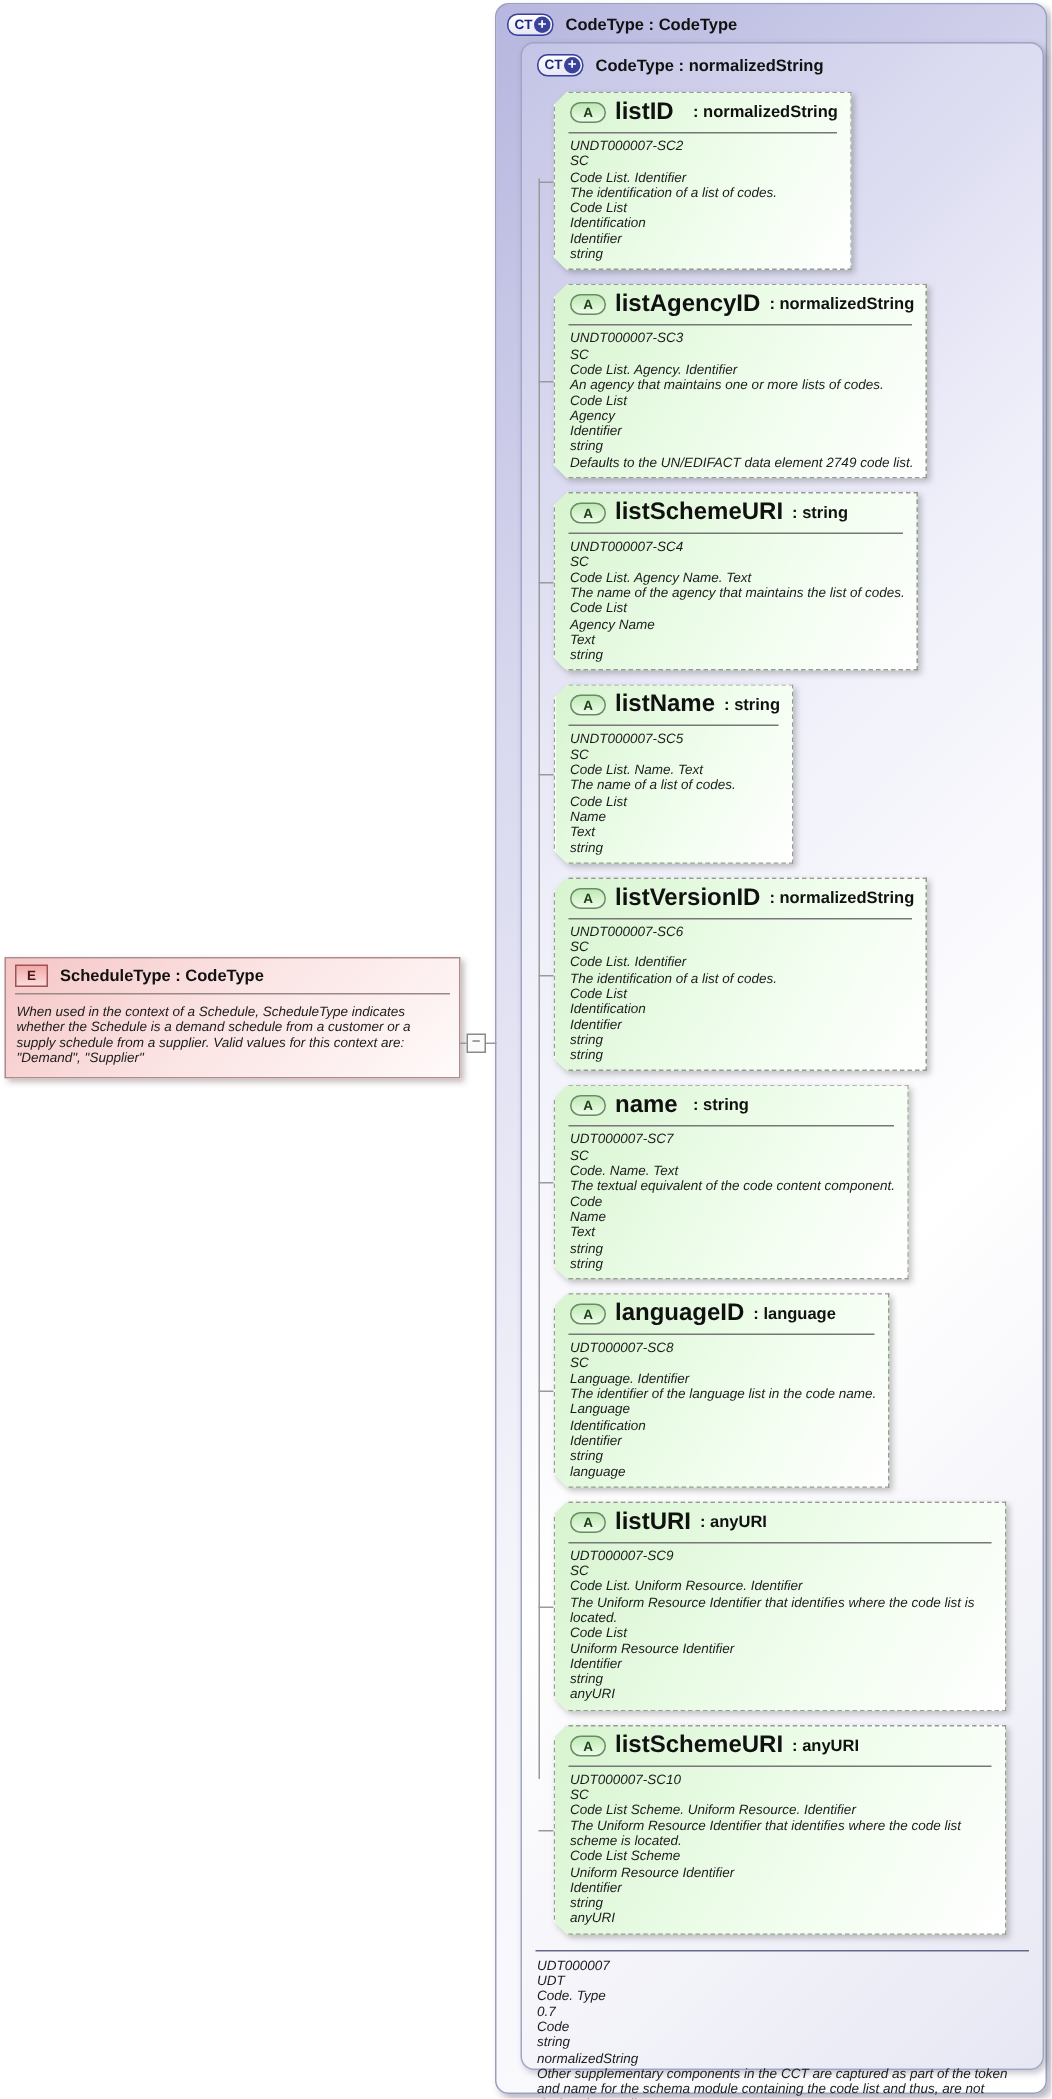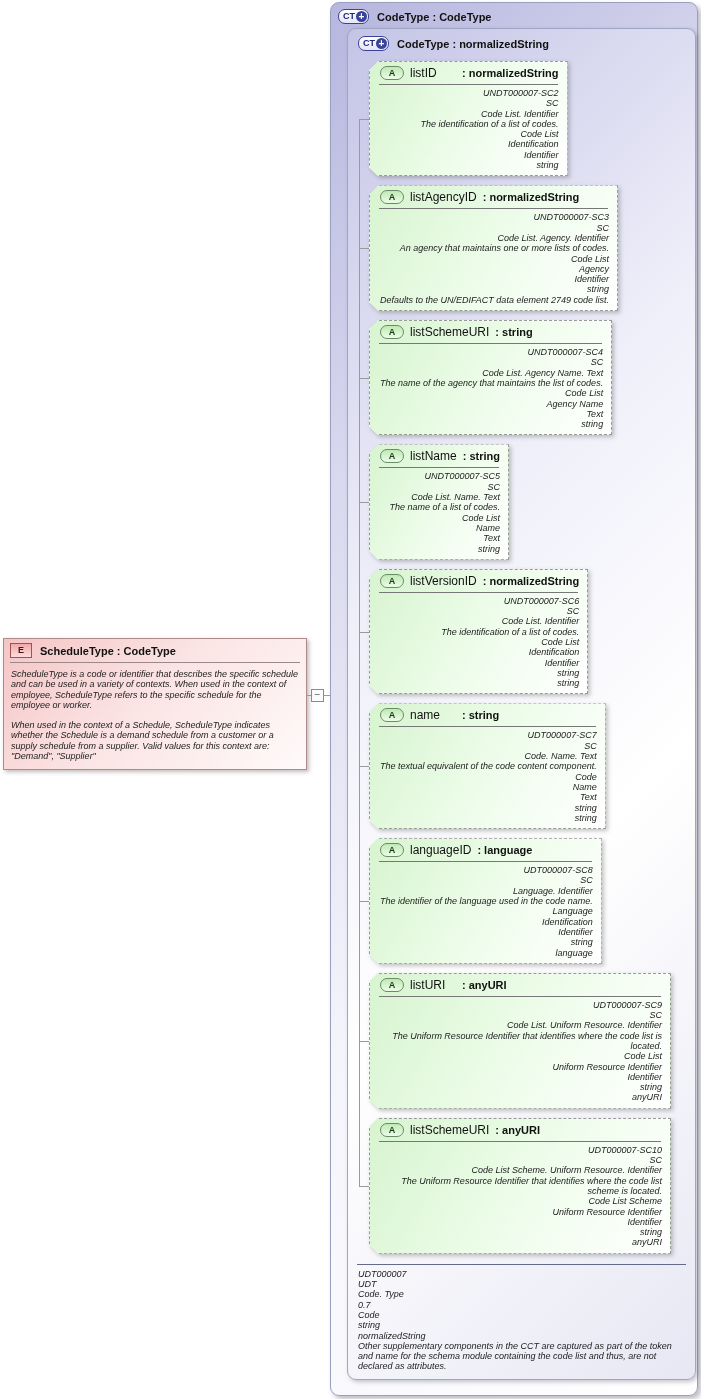--- a/index.html
+++ b/index.html
@@ -80,25 +80,25 @@
   .attr-shadow{filter:drop-shadow(2px 2px 2px rgba(80,80,80,.35));}
   .attr-box{
     box-sizing:border-box;
     width:fit-content;max-width:302px;
     border:1px dashed #999999;
     background:linear-gradient(120deg,#d7f4cf 0%,#effdec 55%,#ffffff 100%);
     clip-path:polygon(9px 0, 100% 0, 100% 100%, 9px 100%, 0 calc(100% - 9px), 0 9px);
     padding:4px 8px 5px 8px;
   }
   .attr-head{display:flex;align-items:center;gap:6px;padding-left:2px;}
-  .attr-name{font-size:12px;font-weight:normal;color:#111;min-width:46px;white-space:nowrap;}
+  .attr-name{font-size:16px;font-weight:bold;color:#111;min-width:46px;white-space:nowrap;}
   .attr-type{font-size:11px;font-weight:bold;color:#111;white-space:nowrap;}
   .attr-sep{border-top:1px solid #777;margin:4px 1px 3px 1px;}
   .doc{font-size:9px;line-height:10.3px;font-style:italic;color:#1c1c1c;}
-  .attr-doc{padding-left:2px;text-align:right;}
+  .attr-doc{padding-left:2px;}
 
   
   #footer-sep{border-top:1px solid #666a8a;margin:10px 1px 4px 1px;}
   #footer-doc{padding:0 1px 0 2px;}
 
   
   #element-box{
     position:absolute;left:3px;top:638px;width:304px;
     box-sizing:border-box;
     border:1px solid #b08a8a;
@@ -122,21 +122,20 @@
 </head>
 <body>
 
 <div id="element-box">
   <div id="element-head" class="head-row">
     <span class="e-icon">E</span>
     <span class="box-title">ScheduleType : CodeType</span>
   </div>
   <div id="element-sep"></div>
   <div id="element-doc" class="doc">
-      <div class="para">ScheduleType is a code or identifier that describes the specific schedule and can be used in a variety of contexts. When used in the context of employee, ScheduleType refers to the specific schedule for the employee or worker.</div>
       <div class="para">When used in the context of a Schedule, ScheduleType indicates whether the Schedule is a demand schedule from a customer or a supply schedule from a supplier. Valid values for this context are: "Demand", "Supplier"</div>
     </div>
 </div>
 
 <div id="connector-line"></div>
 <div id="connector-toggle">−</div>
 
 <div id="outer-box" class="ct-box">
   <div id="outer-head" class="head-row">
     <span class="ct-icon">
@@ -305,21 +304,21 @@
         <div class="attr-head">
           <span class="a-icon">A</span>
           <span class="attr-name">languageID</span>
           <span class="attr-type">: language</span>
         </div>
         <div class="attr-sep"></div>
         <div class="attr-doc doc">
                 <div>UDT000007-SC8</div>
                 <div>SC</div>
                 <div>Language. Identifier</div>
-                <div>The identifier of the language used in the code name.</div>
+                <div>The identifier of the language list in the code name.</div>
                 <div>Language</div>
                 <div>Identification</div>
                 <div>Identifier</div>
                 <div>string</div>
                 <div>language</div>
               </div>
       </div>
     </div>
   </div>
 

